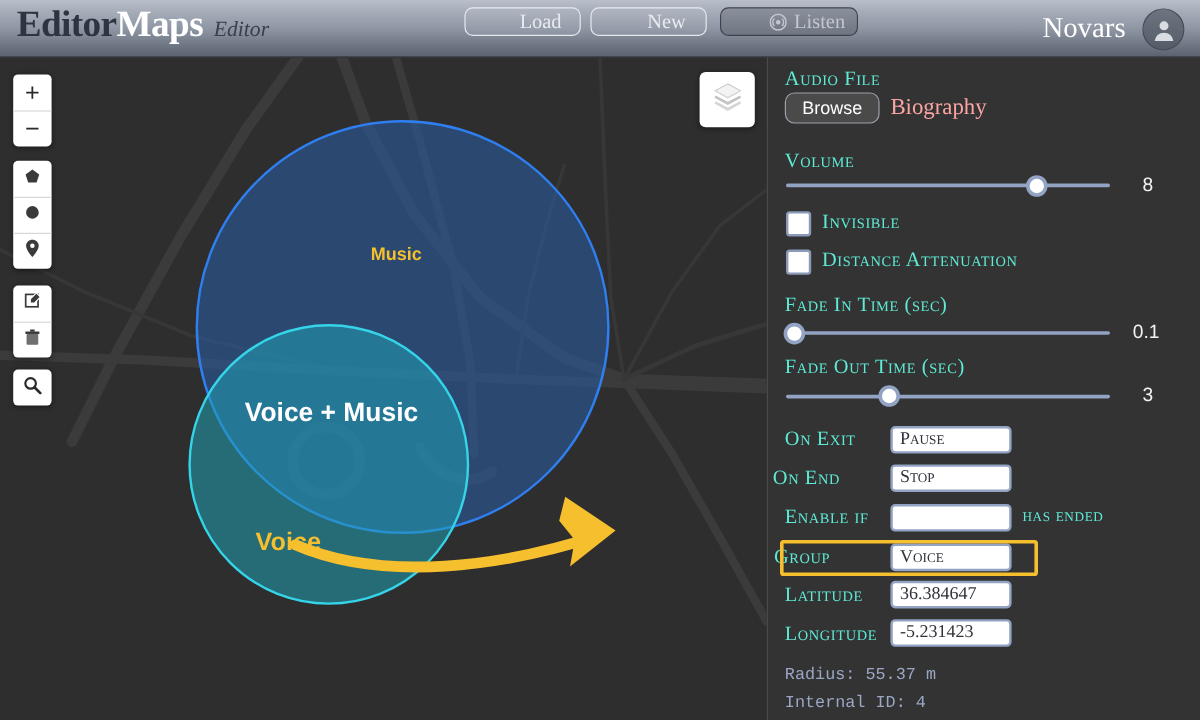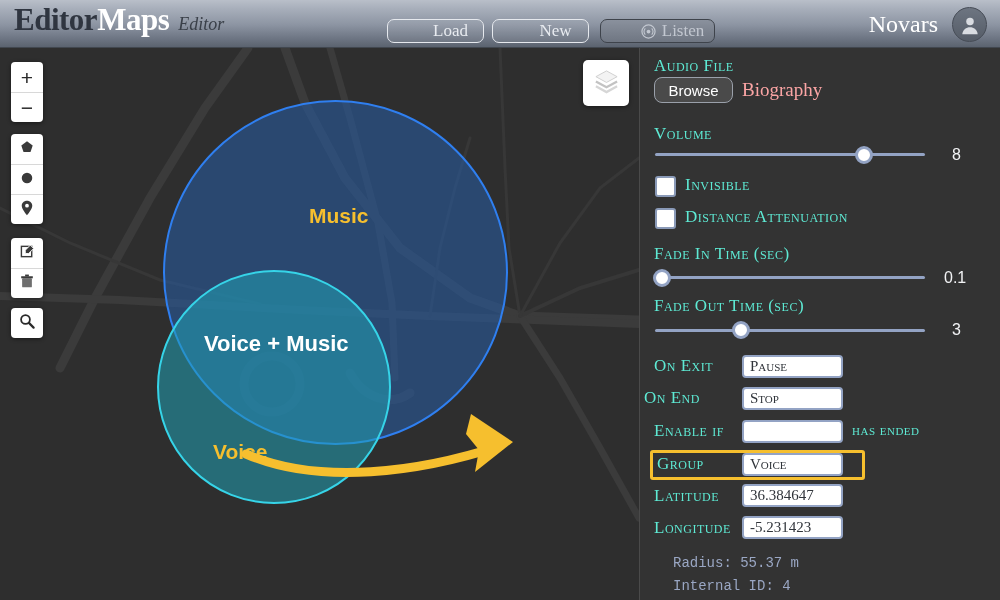--- a/index.html
+++ b/index.html
@@ -22,21 +22,21 @@
     font-size:31px; font-weight:bold; letter-spacing:-0.5px;
     white-space:nowrap;
   }
   #logo .sonic { color:#2f3540; }
   #logo .maps  { color:#ffffff; }
   #logo .editor {
     font-size:18px; font-style:italic; font-weight:normal;
     color:#3a4049; margin-left:9px; letter-spacing:0;
   }
   .hdr-btn {
-    position:absolute; top:19px; height:24px;
+    position:absolute; top:6px; height:24px;
     border-radius:7px; display:flex; align-items:center; justify-content:center;
     font-family:"Liberation Serif", serif; font-size:17px;
     color:#e8ebf0; cursor:pointer;padding-left:30px;
   }
   #btn-load { left:387px; width:97px; border:1.5px solid #e6e9ee; background:rgba(255,255,255,0.07); }
   #btn-new  { left:492px; width:97px; border:1.5px solid #e6e9ee; background:rgba(255,255,255,0.07); }
   #btn-listen {
     left:600px; width:115px; border:1.5px solid #3e434b;
     background:linear-gradient(to bottom,#8a919d,#6f7682);
     color:#c2c7d0; gap:6px;
@@ -70,21 +70,21 @@
   }
   #zone-voice {
     left:157px; top:222px; width:234px; height:234px;
     background:rgba(33,160,180,0.55);
     border:2px solid #36d4e8;
   }
   .zone-label {
     position:absolute; font-family:"Liberation Sans", sans-serif;
     font-weight:bold; white-space:nowrap;
   }
-  #label-music { left:309px; top:156px; font-size:21px; color:#f6bf2e; }
+  #label-music { left:309px; top:156px; font-size:15px; color:#f6bf2e; }
   #label-voice { left:213px; top:392px; font-size:21px; color:#f6bf2e; }
   #label-voice-music { left:204px; top:283px; font-size:22px; color:#ffffff; }
 
   
   .tb-group {
     position:absolute; left:11px; width:32px;
     background:#ffffff; border-radius:4px;
     box-shadow:0 1px 4px rgba(0,0,0,0.45);
     overflow:hidden;
   }
@@ -168,21 +168,21 @@
   }
   .tf.num { font-variant:normal; font-size:15px; }
 
   #group-highlight {
     position:absolute; left:10px; top:402px; width:215px; height:30px;
     border:3px solid #f6bf2e; border-radius:3px; pointer-events:none;
   }
 
   .mono-info {
     position:absolute; font-family:"Liberation Mono", monospace;
-    font-size:14px; color:#9aa7c4; white-space:pre;margin-left:19px;
+    font-size:14px; color:#9aa7c4; white-space:pre;
   }
 </style>
 </head>
 <body>
 
 <div id="header">
   <div id="logo">
     <span class="sonic">Editor</span><span class="maps">Maps</span><span class="editor">Editor</span>
   </div>
 
@@ -347,21 +347,21 @@
   <div class="sc-label pos" style="left:14px; top:308px;">On Exit</div>
   <div class="tf" style="left:102px; top:307px; width:101px;">Pause</div>
 
   <div class="sc-label pos" style="left:4px; top:340px;">On End</div>
   <div class="tf" style="left:102px; top:339px; width:101px;">Stop</div>
 
   <div class="sc-label pos" style="left:14px; top:373px;">Enable if</div>
   <div class="tf" style="left:102px; top:372px; width:101px;"></div>
   <div class="sc-label pos" style="left:212px; top:374px; font-size:15px;">has ended</div>
 
-  <div class="sc-label pos" style="left:17px; top:406px;text-align:center;">Group</div>
+  <div class="sc-label pos" style="left:5px; top:406px;text-align:center;">Group</div>
   <div class="tf" style="left:102px; top:405px; width:101px;">Voice</div>
   <div id="group-highlight"></div>
 
   <div class="sc-label pos" style="left:14px; top:438px;">Latitude</div>
   <div class="tf num" style="left:102px; top:436px; width:101px;">36.384647</div>
 
   <div class="sc-label pos" style="left:14px; top:470px;">Longitude</div>
   <div class="tf num" style="left:102px; top:468px; width:101px;">-5.231423</div>
 
   <div class="mono-info" style="left:14px; top:507px;">Radius: 55.37 m</div>

